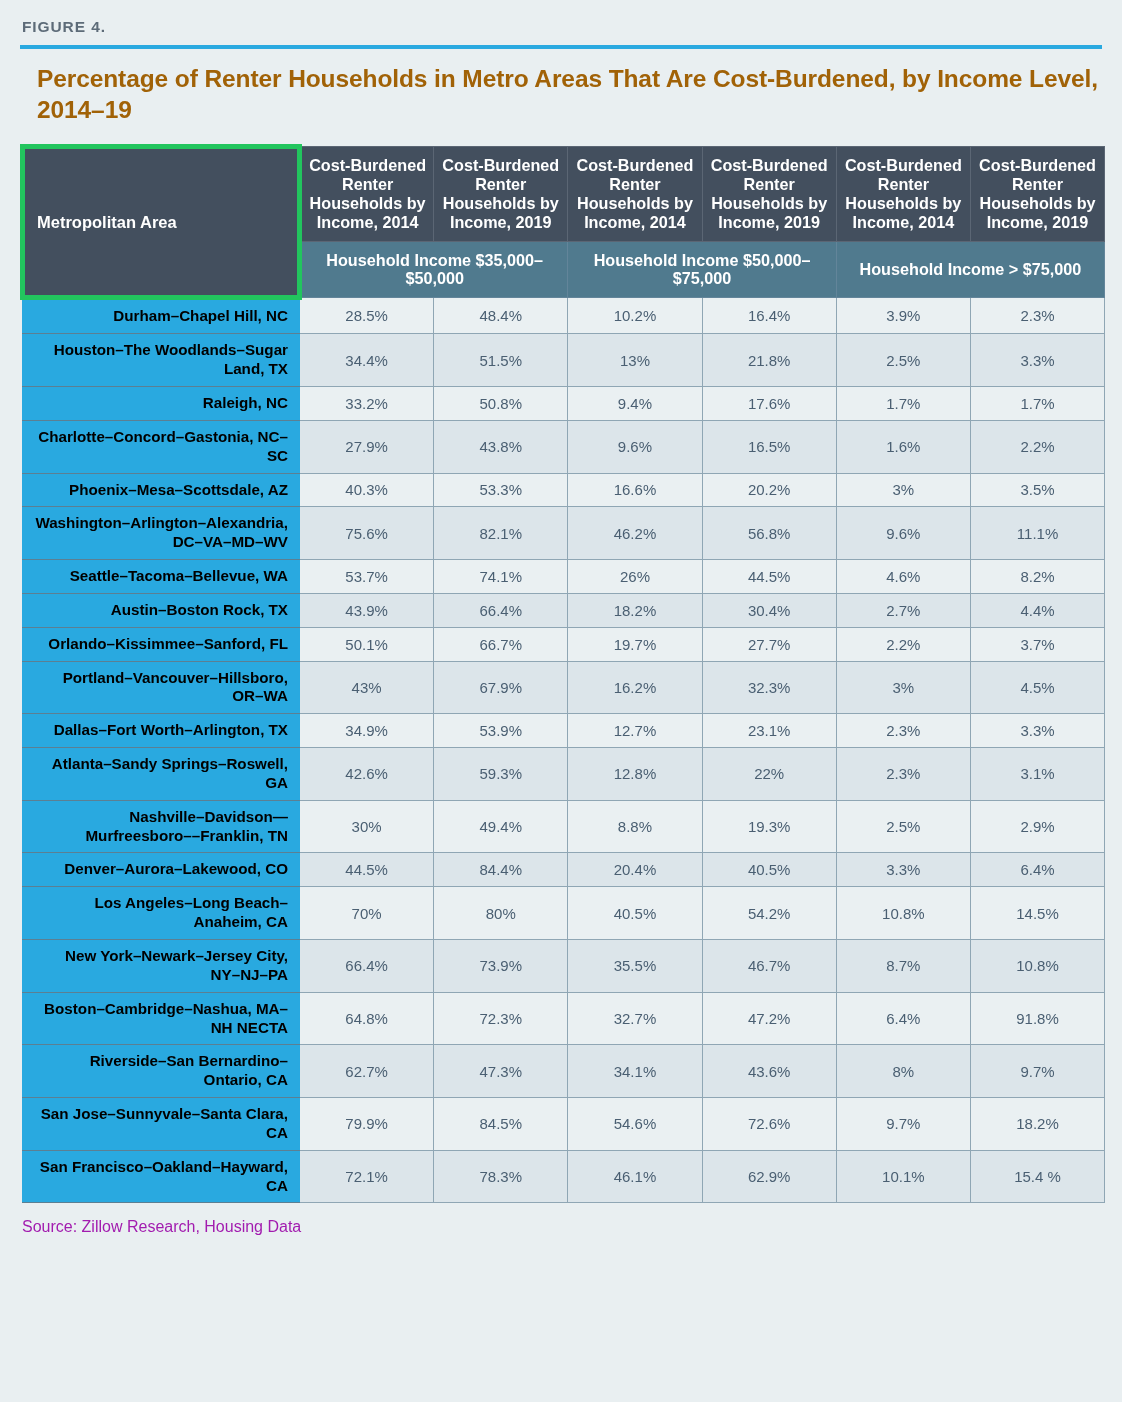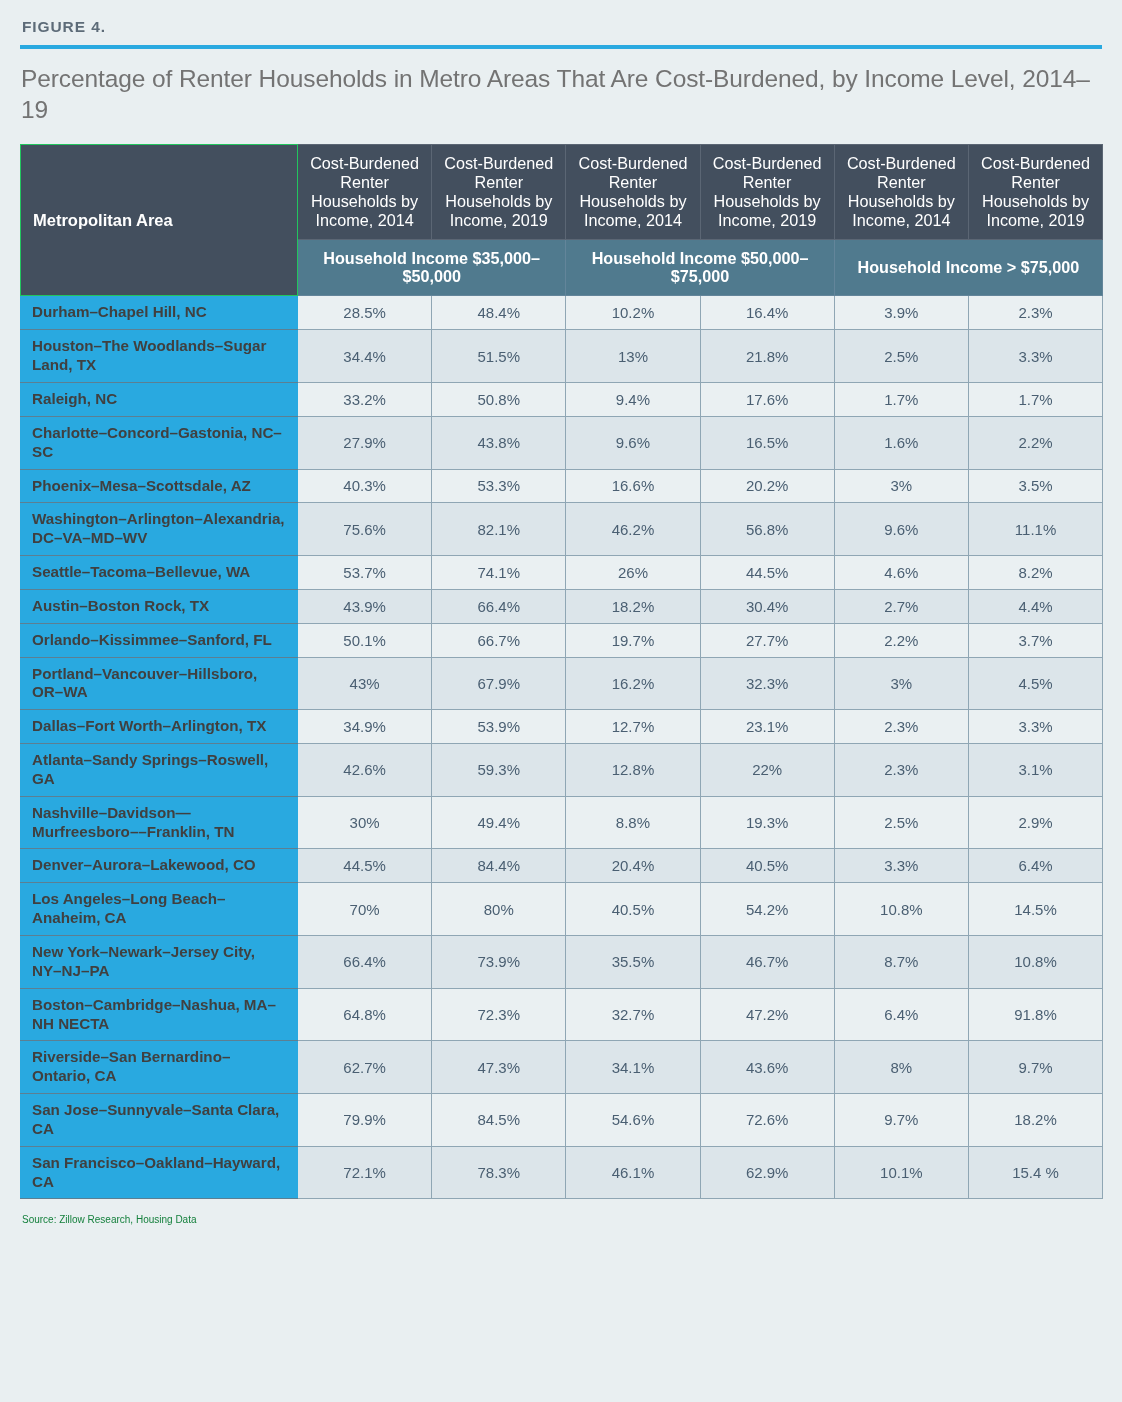--- a/index.html
+++ b/index.html
@@ -33,24 +33,24 @@
   }
   .fig-rule {
     height: 4px;
     background: #29a9e0;
     margin: 0 0 15px 0;
   }
 
   
   .fig-title {
     font-size: 24.5px;
-    font-weight: normal;
+    font-weight: bold;
     line-height: 1.26;
-    color: #737373;
-    margin: 0 0 18px 1px;
+    color: #a16207;
+    margin: 0 0 18px 17px;
     letter-spacing: -0.1px;
   }
 
   
   table.data-table {
     border-collapse: collapse;
     width: 1082px;
     table-layout: fixed;
     font-size: 14.6px;
   }
@@ -59,27 +59,27 @@
 
   
   th.head-metro {
     background: #434f5e;
     color: #ffffff;
     font-size: 16.5px;
     font-weight: bold;
     text-align: left;
     padding: 8px 12px;
     vertical-align: middle;
-    border: 1px solid #22c55e;
+    border: 5px solid #22c55e;
   }
   th.head-col {
     background: #434f5e;
     color: #ffffff;
     font-size: 16.2px;
-    font-weight: normal;
+    font-weight: bold;
     line-height: 1.17;
     text-align: center;
     vertical-align: middle;
     padding: 9px 6px;
     border: 1px solid #5b6674;
     margin-top: 43px;
   }
   th.head-group {
     background: #507a8e;
     color: #ffffff;
@@ -88,45 +88,45 @@
     line-height: 1.17;
     text-align: center;
     vertical-align: middle;
     padding: 9px 6px;
     border: 1px solid #63859a;
   }
 
   
   td.metro {
     background: #29a9e0;
-    color: #404040;
+    color: #000000;
     font-weight: bold;
     font-size: 15.2px;
     line-height: 1.24;
-    text-align: left;
+    text-align: right;
     vertical-align: middle;
     padding: 7px 11px;
     border: 1px solid #29a9e0;
     border-bottom: 1px solid #5c7f92;
   }
   td.val {
     text-align: center;
     vertical-align: middle;
     padding: 7px 4px;
     color: #4a5f72;
     font-size: 15px;
     border: 1px solid #8fa6b4;
   }
   tr.row-a td.val { background: #eaf0f2; margin-left: 16px; }
   tr.row-b td.val { background: #dce5ea; }
 
   
   .source {
-    font-size: 10px;
-    color: #15803d;
+    font-size: 16px;
+    color: #a21caf;
     margin-top: 15px;
     margin-left: 2px;
   }
 </style>
 </head>
 <body>
 
 <div class="page">
 
   <div class="fig-label">FIGURE 4.</div>

